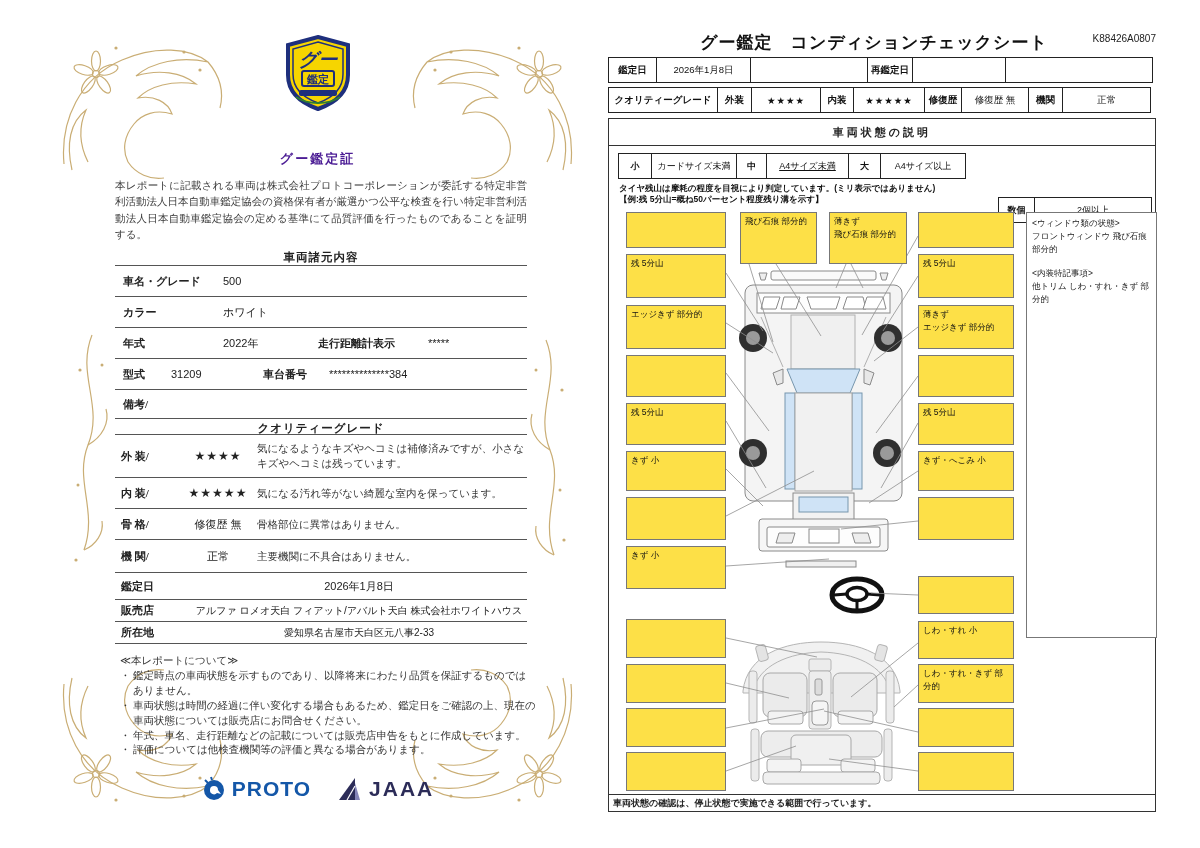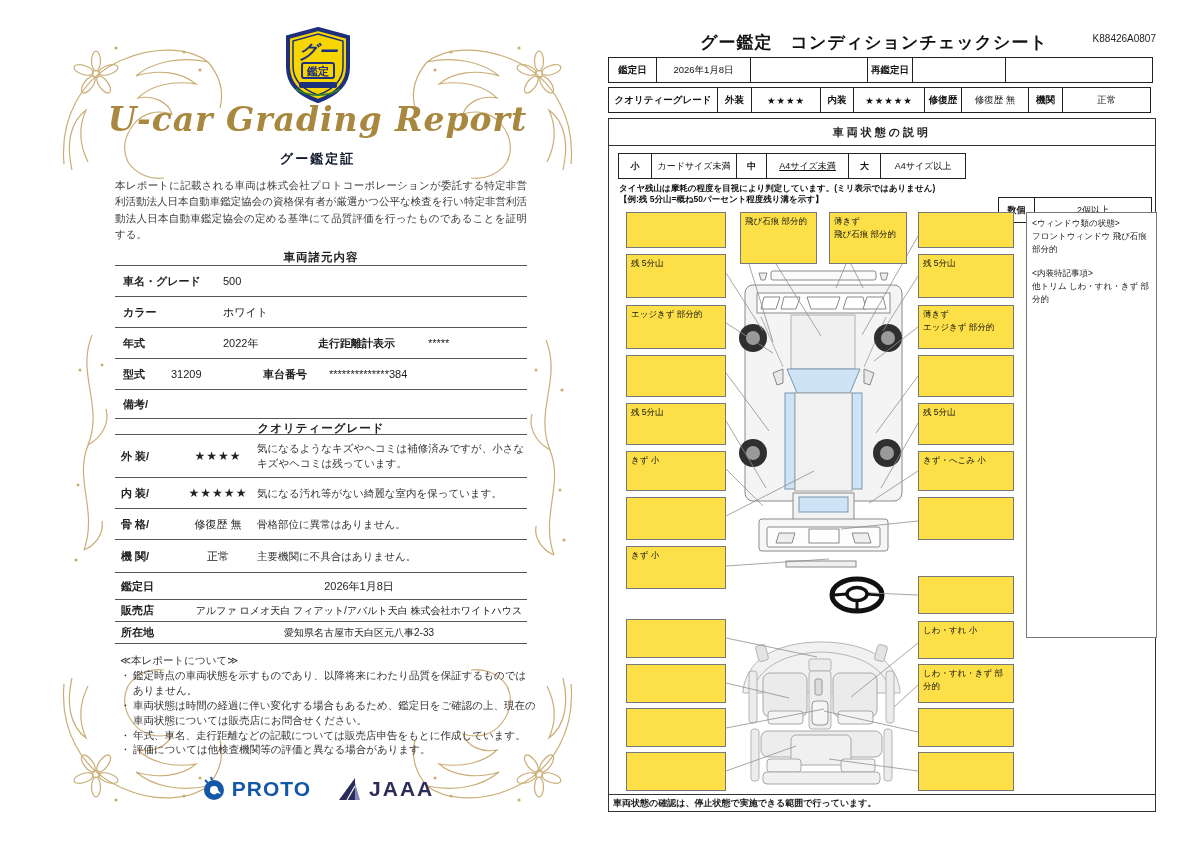--- a/index.html
+++ b/index.html
@@ -2,34 +2,34 @@
 <html><head>
 <meta charset="utf-8">
 <style>
   html,body{margin:0;padding:0;background:#fff;}
   #canvas{position:relative;width:1200px;height:848px;background:#fff;overflow:hidden;
           font-family:"Liberation Sans","DejaVu Sans",sans-serif;color:#222;}
 
   
   #left-page{position:absolute;left:30px;top:0;width:575px;height:848px;}
   #ornaments{position:absolute;inset:0;pointer-events:none;}
-  #badge{position:absolute;left:50%;top:27px;transform:translateX(-50%);}
+  #badge{position:absolute;left:50%;top:35px;transform:translateX(-50%);}
   #lp-title{position:absolute;top:100px;left:0;width:100%;text-align:center;
             font-family:"DejaVu Serif","Liberation Serif",serif;font-style:italic;font-weight:bold;
             font-size:33px;color:#a8873f;letter-spacing:1px;}
   #lp-subtitle{position:absolute;top:150px;left:0;width:100%;text-align:center;
-               font-size:13px;font-weight:bold;color:#0f172a;letter-spacing:2px;}
+               font-size:13px;font-weight:bold;color:#4c1d95;letter-spacing:2px;}
   #lp-intro{position:absolute;top:177px;left:85px;width:412px;font-size:10.5px;line-height:1.55;
             color:#3a3a3a;text-align:justify;}
   .sec-title{position:absolute;left:85px;width:412px;text-align:center;font-size:11.5px;
              font-weight:bold;color:#222;letter-spacing:1px;}
   .lp-table{position:absolute;left:85px;width:412px;font-size:11px;color:#222;}
   .lp-row{display:flex;align-items:center;border-top:1px solid #555;}
   .lp-row:last-child{border-bottom:1px solid #555;}
-  .lp-label{font-weight:bold;flex:none;}
+  .lp-label{font-weight:bold;flex:none;font-family:Liberation Serif, serif;}
   .grade-stars{letter-spacing:1px;font-size:12px;flex:none;}
   .lp-desc{font-size:10.5px;line-height:1.4;color:#333;}
   #lp-notes{position:absolute;top:634px;left:90px;width:416px;font-size:10.5px;line-height:1.42;color:#333;margin-top:19px;}
   .note-item{display:flex;}
   .note-item .bullet{flex:none;width:13px;}
   #lp-logos{position:absolute;top:776px;left:0;width:100%;display:flex;justify-content:center;
             gap:26px;align-items:center;}
 
   
   #right-page{position:absolute;left:600px;top:0;width:570px;height:848px;font-size:10px;}
@@ -110,21 +110,20 @@
         <path d="M36,7 L61,14 L61,39 C61,54 50,63 36,68 C22,63 11,54 11,39 L11,14 Z" fill="none" stroke="#1e2f7d" stroke-width="1.5"></path>
         <text x="36" y="31" text-anchor="middle" font-size="19" font-style="italic" font-weight="bold" fill="#1e2f7d" font-family="'DejaVu Sans',sans-serif">グー</text>
         <rect x="20" y="36" width="32" height="15" rx="2" fill="#f6d500" stroke="#1e2f7d" stroke-width="2"></rect>
         <text x="36" y="48" text-anchor="middle" font-size="11" font-weight="bold" fill="#1e2f7d" font-family="'DejaVu Sans',sans-serif">鑑定</text>
         <rect x="17" y="55" width="38" height="6" rx="2" fill="#1e2f7d"></rect>
         <path d="M14,62 C20,66 28,68 36,68" stroke="#2e7d32" stroke-width="2" fill="none"></path>
         <path d="M58,62 C52,66 44,68 36,68" stroke="#2e7d32" stroke-width="2" fill="none"></path>
       </svg>
     </div>
 
-    <div id="lp-title">U-car Grading Report</div>
     <div id="lp-subtitle">グー鑑定証</div>
     <div id="lp-intro">本レポートに記載される車両は株式会社プロトコーポレーションが委託する特定非営利活動法人日本自動車鑑定協会の資格保有者が厳選かつ公平な検査を行い特定非営利活動法人日本自動車鑑定協会の定める基準にて品質評価を行ったものであることを証明する。</div>
 
     <div class="sec-title" style="top:250px;">車両諸元内容</div>
 
     <div class="lp-table" style="top:265px;">
       <div class="lp-row" style="height:30px;">
         <span class="lp-label" style="width:100px;padding-left:8px;">車名・グレード</span>
         <span>500</span>
       </div>

